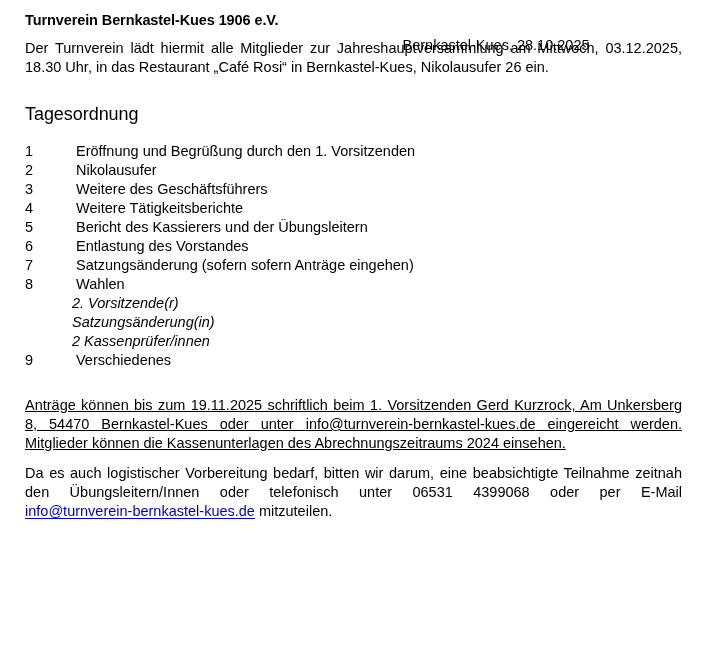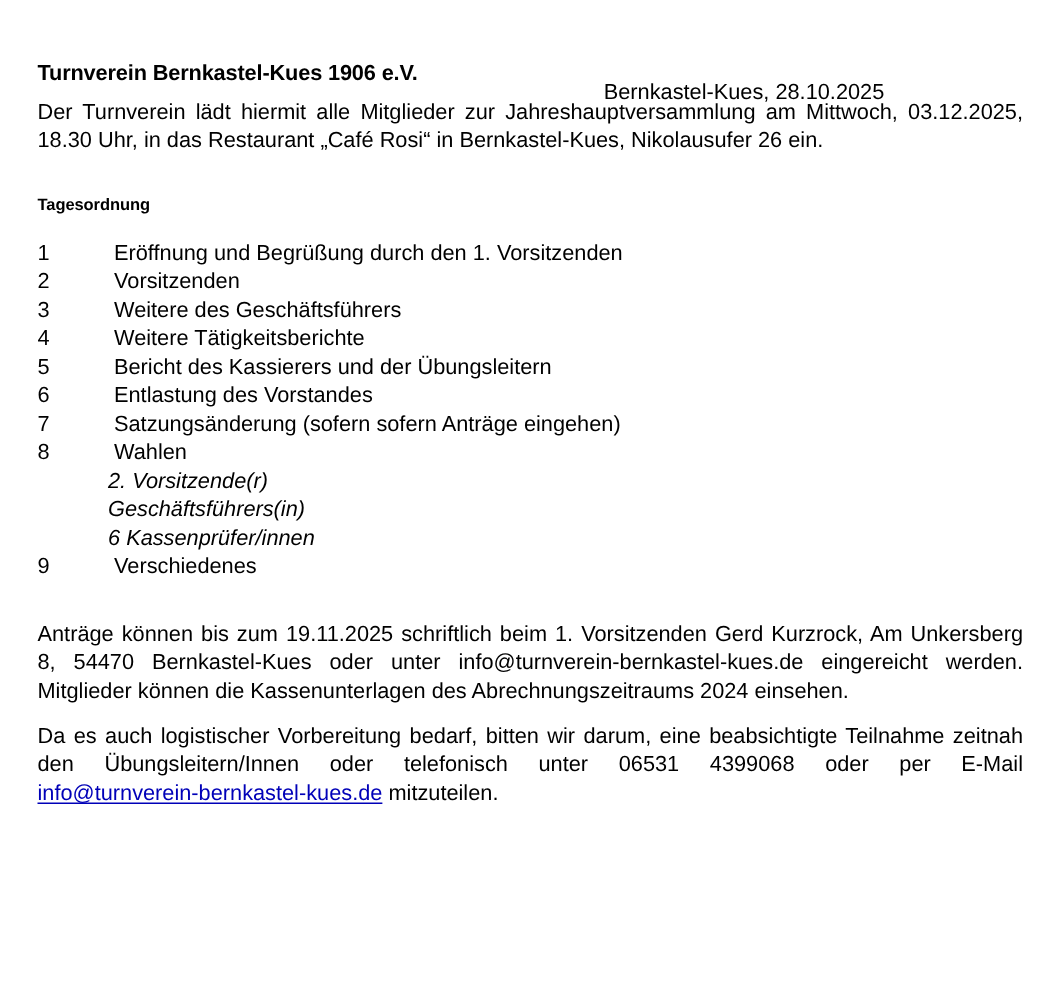--- a/index.html
+++ b/index.html
@@ -23,22 +23,22 @@
   .content {
     position: absolute;
     left: 25px;
     top: 0;
     width: 657px;
   }
 
   
   .header-row {
     display: flex;
-    align-items: center;
-    padding-top: 39px;
+    align-items: flex-start;
+    padding-top: 12px;
     height: 20px;
   }
   .org-name {
     font-size: 14.5px;
     font-weight: bold;
     letter-spacing: -0.1px;
     white-space: nowrap;
   }
   .place-date {
     font-size: 14.5px;
@@ -61,28 +61,28 @@
 
   
   .para {
     font-size: 14.5px;
     line-height: 19px;
     text-align: justify;
     text-justify: inter-word;
     margin: 0;
   }
   .para.intro { margin-top: 7px; }
-  .para.requests { margin-top: 26px; }
+  .para.requests { margin-top: 26px; text-decoration: underline; }
   .para.logistics { margin-top: 11px; }
 
   
   .agenda-heading {
     margin-top: 27px;
-    font-size: 11px;
-    font-weight: bold;
+    font-size: 18px;
+    font-weight: normal;
     letter-spacing: -0.05px;
   }
   .agenda-list {
     margin-top: 17px;
   }
   .agenda-row {
     display: flex;
     font-size: 14.5px;
     line-height: 19px;
     height: 19px;
@@ -130,21 +130,21 @@
 
     <div class="agenda-list">
 
       <div class="agenda-row">
         <span class="agenda-num">1</span>
         <span class="agenda-text">Eröffnung und Begrüßung durch den 1. Vorsitzenden</span>
       </div>
 
       <div class="agenda-row">
         <span class="agenda-num">2</span>
-        <span class="agenda-text">Vorsitzenden</span>
+        <span class="agenda-text">Nikolausufer</span>
       </div>
 
       <div class="agenda-row">
         <span class="agenda-num">3</span>
         <span class="agenda-text">Weitere des Geschäftsführers</span>
       </div>
 
       <div class="agenda-row">
         <span class="agenda-num">4</span>
         <span class="agenda-text">Weitere Tätigkeitsberichte</span>
@@ -164,22 +164,22 @@
         <span class="agenda-num">7</span>
         <span class="agenda-text">Satzungsänderung (sofern sofern Anträge eingehen)</span>
       </div>
 
       <div class="agenda-row">
         <span class="agenda-num">8</span>
         <span class="agenda-text">Wahlen</span>
       </div>
 
       <div class="agenda-sub">2. Vorsitzende(r)</div>
-      <div class="agenda-sub">Geschäftsführers(in)</div>
-      <div class="agenda-sub">6 Kassenprüfer/innen</div>
+      <div class="agenda-sub">Satzungsänderung(in)</div>
+      <div class="agenda-sub">2 Kassenprüfer/innen</div>
 
       <div class="agenda-row">
         <span class="agenda-num">9</span>
         <span class="agenda-text">Verschiedenes</span>
       </div>
     </div>
 
     <p class="para requests"><span>Anträge können bis zum 19.11.2025 schriftlich beim 1. Vorsitzenden Gerd Kurzrock, Am Unkersberg 8, 54470 Bernkastel-Kues oder unter </span><span class="nowrap">info@turnverein-bernkastel-kues.de</span><span> eingereicht werden. Mitglieder können die Kassenunterlagen des Abrechnungszeitraums 2024 einsehen.</span></p>
 
     <p class="para logistics"><span>Da es auch logistischer Vorbereitung bedarf, bitten wir darum, eine beabsichtigte Teilnahme zeitnah den Übungsleitern/Innen oder telefonisch unter 06531 4399068 oder per E-Mail </span><a href="#" class="maillink nowrap">info@turnverein-bernkastel-kues.de</a><span> mitzuteilen.</span></p>

